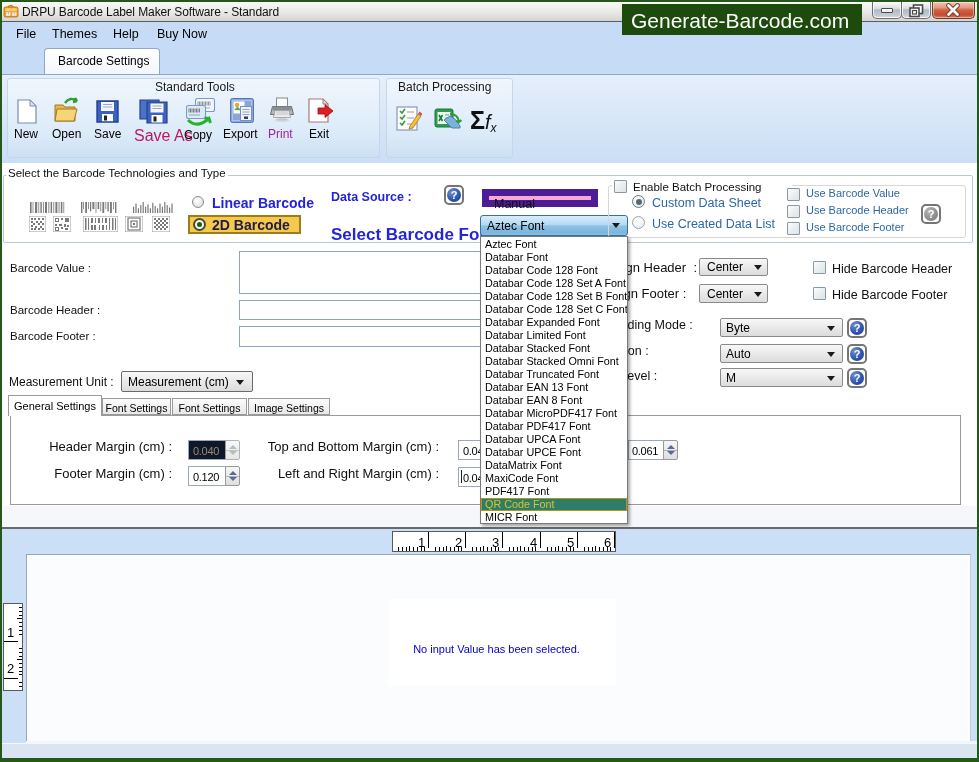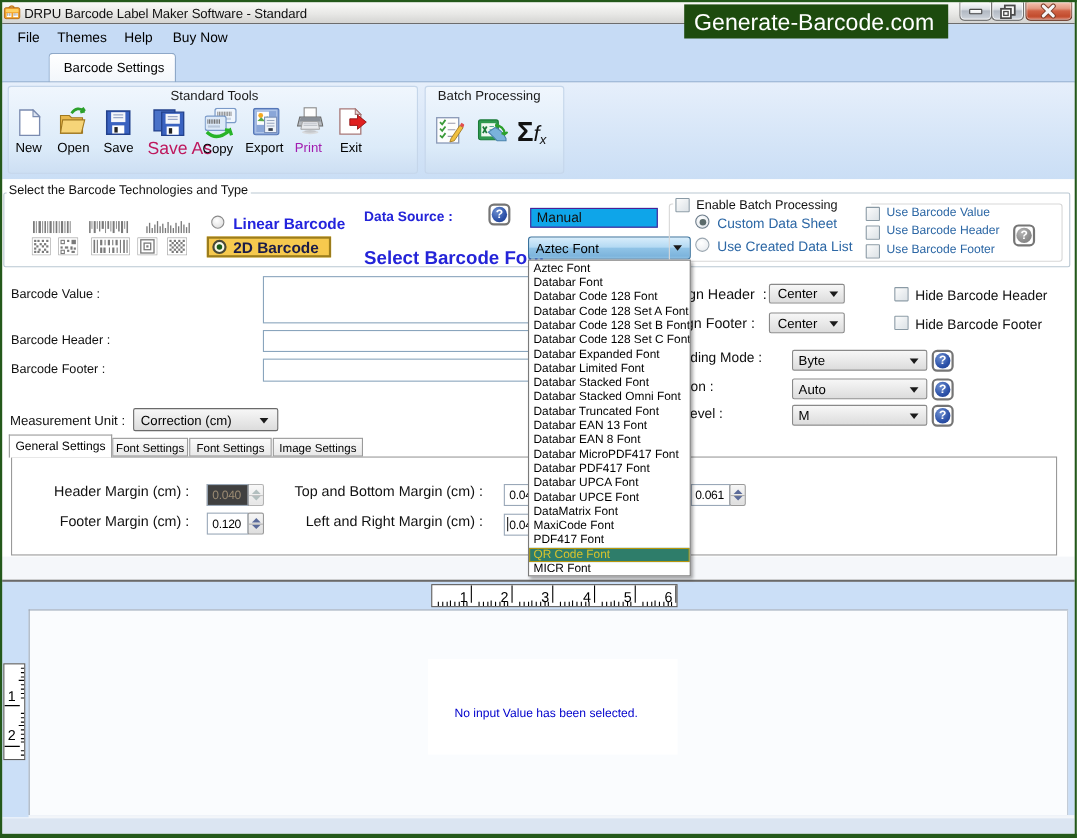--- a/index.html
+++ b/index.html
@@ -330,21 +330,21 @@
 <div class="ab" style="left:212px;top:195px;font-size:14px;font-weight:bold;color:#2323dd">Linear Barcode</div>
 <div class="ab" style="left:188px;top:215px;width:113px;height:19px;background:#f6c94e;border:2px solid #9c7d1c"></div>
 <div class="ab" style="left:193px;top:218px;width:13px;height:13px;border-radius:50%;border:2px solid #4a4a38;background:#f8f8e8"></div>
 <div class="ab" style="left:197px;top:222px;width:5px;height:5px;border-radius:50%;background:#1a5c1a"></div>
 <div class="ab" style="left:212px;top:217px;font-size:14px;font-weight:bold;color:#1c1c48">2D Barcode</div>
 
 <div class="blbl" style="left:331px;top:190px">Data Source :</div>
 <div class="qbtn" style="left:444px;top:185px">
     <div class="circ">?</div>
   </div>
-<div class="ab" style="left:482px;top:189px;width:116px;height:18px;background:#0ea5e9;border:1px solid #4c1d95;font-size:12.5px;color:#111;padding:1px 0 0 5px">Manual</div>
+<div class="ab" style="left:482px;top:189px;width:116px;height:18px;background:#f9a8d4;border:7px solid #4c1d95;font-size:12.5px;color:#111;padding:1px 0 0 5px">Manual</div>
 <div class="blbl" style="left:331px;top:225px;font-size:17px">Select Barcode Font :</div>
 <div class="ab" style="left:480px;top:215px;width:148px;height:21px;background:linear-gradient(#d8edfb,#b4daf3 45%,#8fc3e6 52%,#7db4dc 88%,#8ec2e5);border:1px solid #39719c;border-radius:3px"></div>
 <div class="ab" style="left:487px;top:219px;font-size:12px;color:#000">Aztec Font</div>
 <div class="arr" style="left:612px;top:223px"></div>
 
 <div class="ab" style="left:608px;top:185px;width:358px;height:53px;border:1px solid #d7d7d7;border-radius:3px"></div>
 <div class="ab" style="left:612px;top:179px;width:180px;height:14px;background:#fff"></div>
 <div class="cb" style="left:614px;top:180px"></div>
 <div class="klbl" style="left:633px;top:181px;font-size:11.5px">Enable Batch Processing</div>
 <div class="ab" style="left:632px;top:195px;width:13px;height:13px;border-radius:50%;border:1px solid #6a7a88;background:radial-gradient(circle at 40% 35%,#fff,#dce2e8)"></div>
@@ -404,33 +404,33 @@
 <div class="combo" style="left:720px;top:368px;width:123px;height:19px">
     <span class="tx" style="top:2px;left:5px">M</span>
     <i class="arr" style="left:106px;top:7px"></i>
   </div>
 <div class="qbtn" style="left:847px;top:368px">
     <div class="circ">?</div>
   </div>
 
 <div class="klbl" style="left:9px;top:375px;font-size:12px">Measurement Unit :</div>
 <div class="combo" style="left:121px;top:371px;width:132px;height:21px;border-color:#6a6a6a">
-    <span class="tx" style="top:3px">Correction (cm)</span>
+    <span class="tx" style="top:3px">Measurement (cm)</span>
     <i class="arr" style="left:114px;top:8px"></i>
   </div>
 
 <div class="ab" style="left:10px;top:415px;width:951px;height:90px;border:1px solid #9a9a9a;background:#fff"></div>
 <div class="ab" style="left:2px;top:506px;width:975px;height:21px;background:#f5f7fa"></div>
 <div class="ab" style="left:102px;top:398px;width:69px;height:17px;border:1px solid #9a9a9a;background:linear-gradient(#fcfcfc,#e8e8e8);text-align:center;font-size:10.5px;color:#000;padding-top:3px">Font Settings</div>
 <div class="ab" style="left:172px;top:398px;width:75px;height:17px;border:1px solid #9a9a9a;background:linear-gradient(#fcfcfc,#e8e8e8);text-align:center;font-size:10.5px;color:#000;padding-top:3px">Font Settings</div>
 <div class="ab" style="left:248px;top:398px;width:82px;height:17px;border:1px solid #9a9a9a;background:linear-gradient(#fcfcfc,#e8e8e8);text-align:center;font-size:10.5px;color:#000;padding-top:3px">Image Settings</div>
 <div class="ab" style="left:8px;top:395px;width:94px;height:21px;border:1px solid #9a9a9a;border-bottom:none;background:#fff;text-align:center;font-size:11px;color:#000;padding-top:4px;z-index:2">General Settings</div>
 
 <div class="klbl" style="left:22px;top:439px;width:150px;text-align:right;font-size:13px">Header Margin (cm) :</div>
-<div class="nbox" style="left:188px;top:440px;width:38px;background:#404040;color:#9a8a72">0.040</div>
+<div class="nbox" style="left:188px;top:440px;width:38px;background:#0f172a;color:#9a8a72">0.040</div>
 <div class="spin" style="left:225px;top:440px;opacity:0.75">
     <i class="up" style="border-bottom-color:#9aa"></i>
     <i class="dn" style="border-top-color:#9aa"></i>
     <b></b>
   </div>
 <div class="klbl" style="left:239px;top:439px;width:200px;text-align:right;font-size:13px">Top and Bottom Margin (cm) :</div>
 <div class="nbox" style="left:458px;top:440px;width:48px">0.04</div>
 <div class="nbox" style="left:628px;top:440px;width:36px;padding-left:3px">0.061</div>
 <div class="spin" style="left:663px;top:440px">
     <i class="up"></i>

